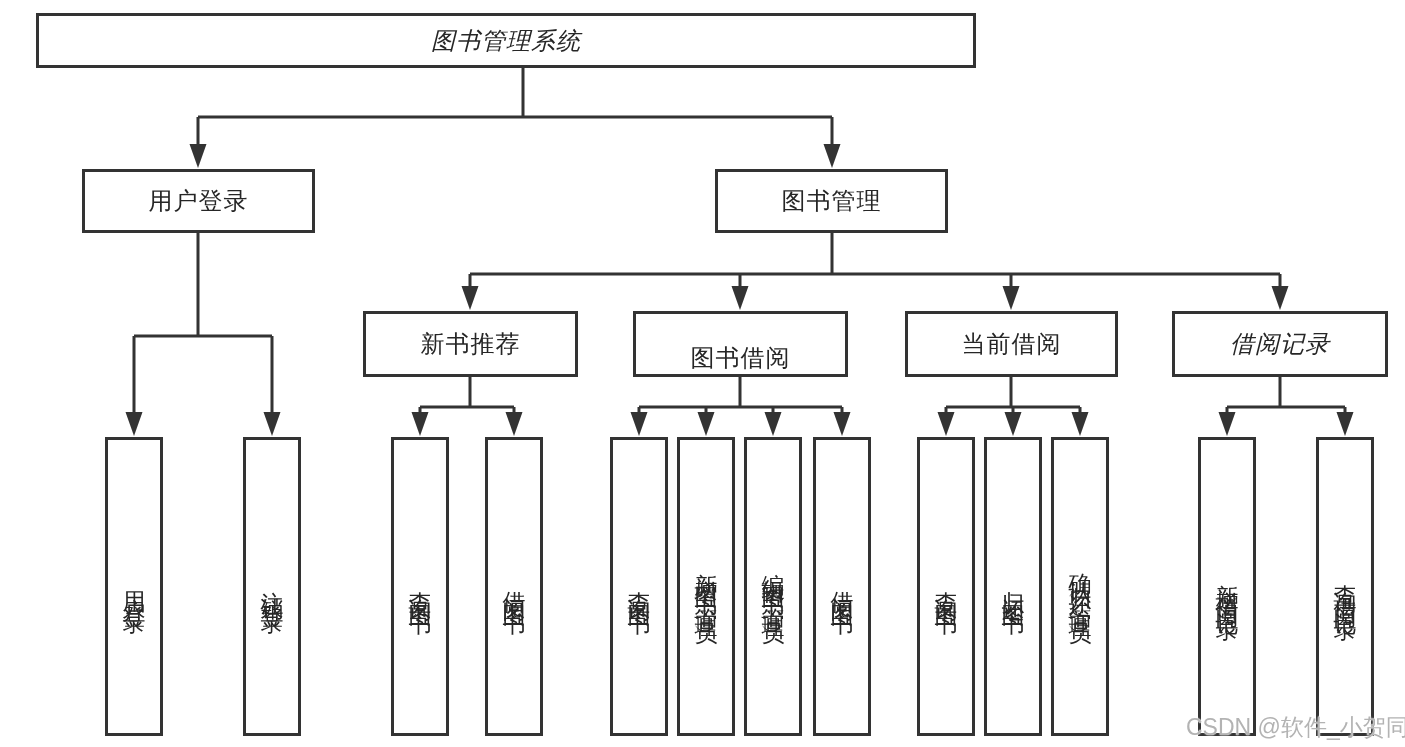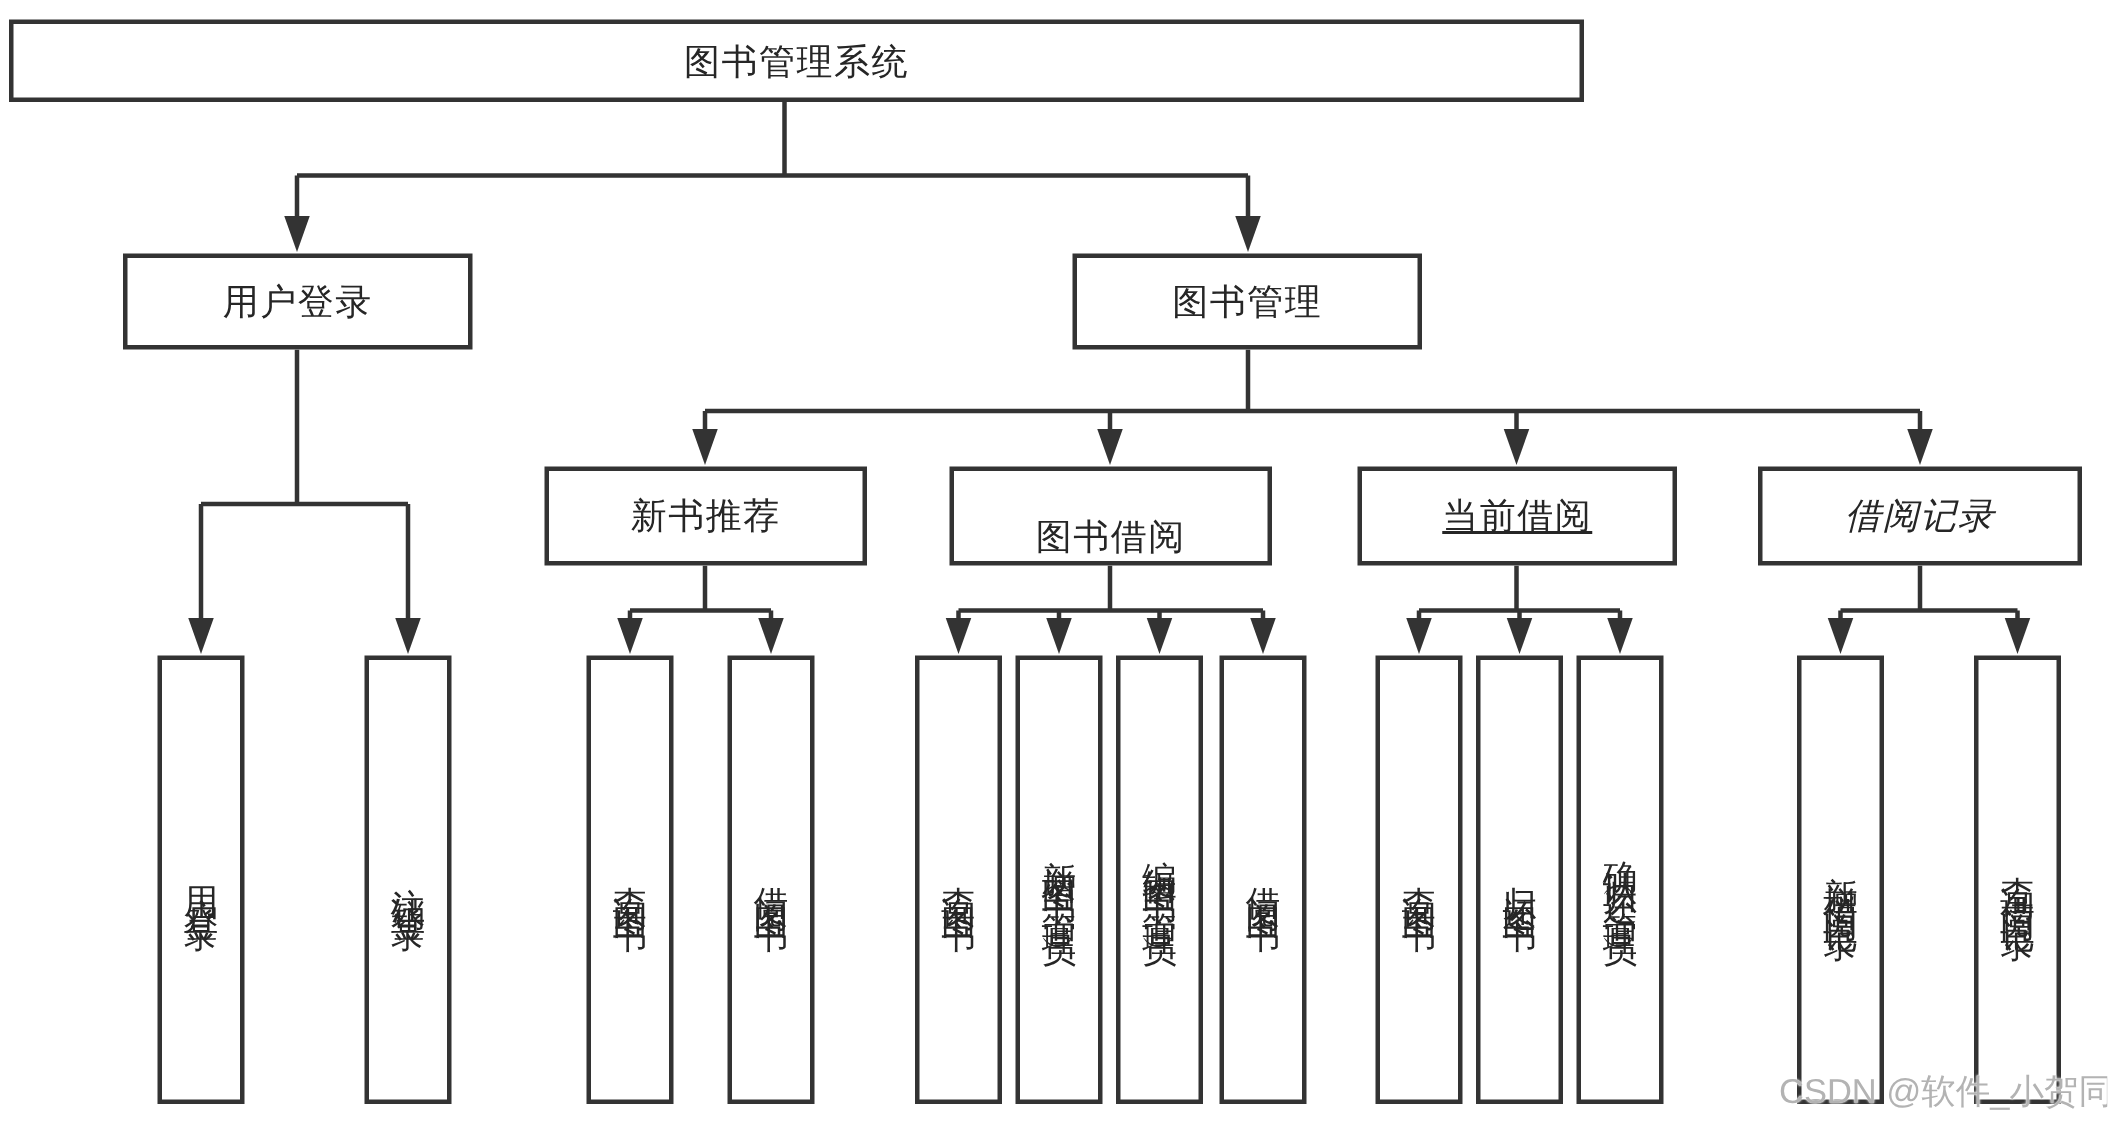--- a/index.html
+++ b/index.html
@@ -106,38 +106,38 @@
       <path d="M773,436 L764.5,412 L781.5,412 Z"></path>
       <path d="M842,436 L833.5,412 L850.5,412 Z"></path>
       <path d="M946,436 L937.5,412 L954.5,412 Z"></path>
       <path d="M1013,436 L1004.5,412 L1021.5,412 Z"></path>
       <path d="M1080,436 L1071.5,412 L1088.5,412 Z"></path>
       <path d="M1227,436 L1218.5,412 L1235.5,412 Z"></path>
       <path d="M1345,436 L1336.5,412 L1353.5,412 Z"></path>
     </g>
   </svg>
 
-  <div class="node" style="left:6px; top:13px; width:1050px; height:55px;">
+  <div class="node" style="left:36px; top:13px; width:940px; height:55px;font-style:italic;">
     <span>图书管理系统</span>
   </div>
 
   <div class="node" style="left:82px; top:169px; width:233px; height:64px;">
     <span>用户登录</span>
   </div>
   <div class="node" style="left:715px; top:169px; width:233px; height:64px;">
     <span>图书管理</span>
   </div>
 
   <div class="node" style="left:363px; top:311px; width:215px; height:66px;">
     <span>新书推荐</span>
   </div>
   <div class="node" style="left:633px; top:311px; width:215px; height:66px;align-items:flex-end;">
     <span>图书借阅</span>
   </div>
-  <div class="node" style="left:905px; top:311px; width:213px; height:66px;text-decoration:underline;">
+  <div class="node" style="left:905px; top:311px; width:213px; height:66px;">
     <span>当前借阅</span>
   </div>
   <div class="node" style="left:1172px; top:311px; width:216px; height:66px;font-style:italic;">
     <span>借阅记录</span>
   </div>
 
   <div class="leaf" style="left:105px;">
     <span class="vtext">用户登录</span>
   </div>
   <div class="leaf" style="left:243px;">

